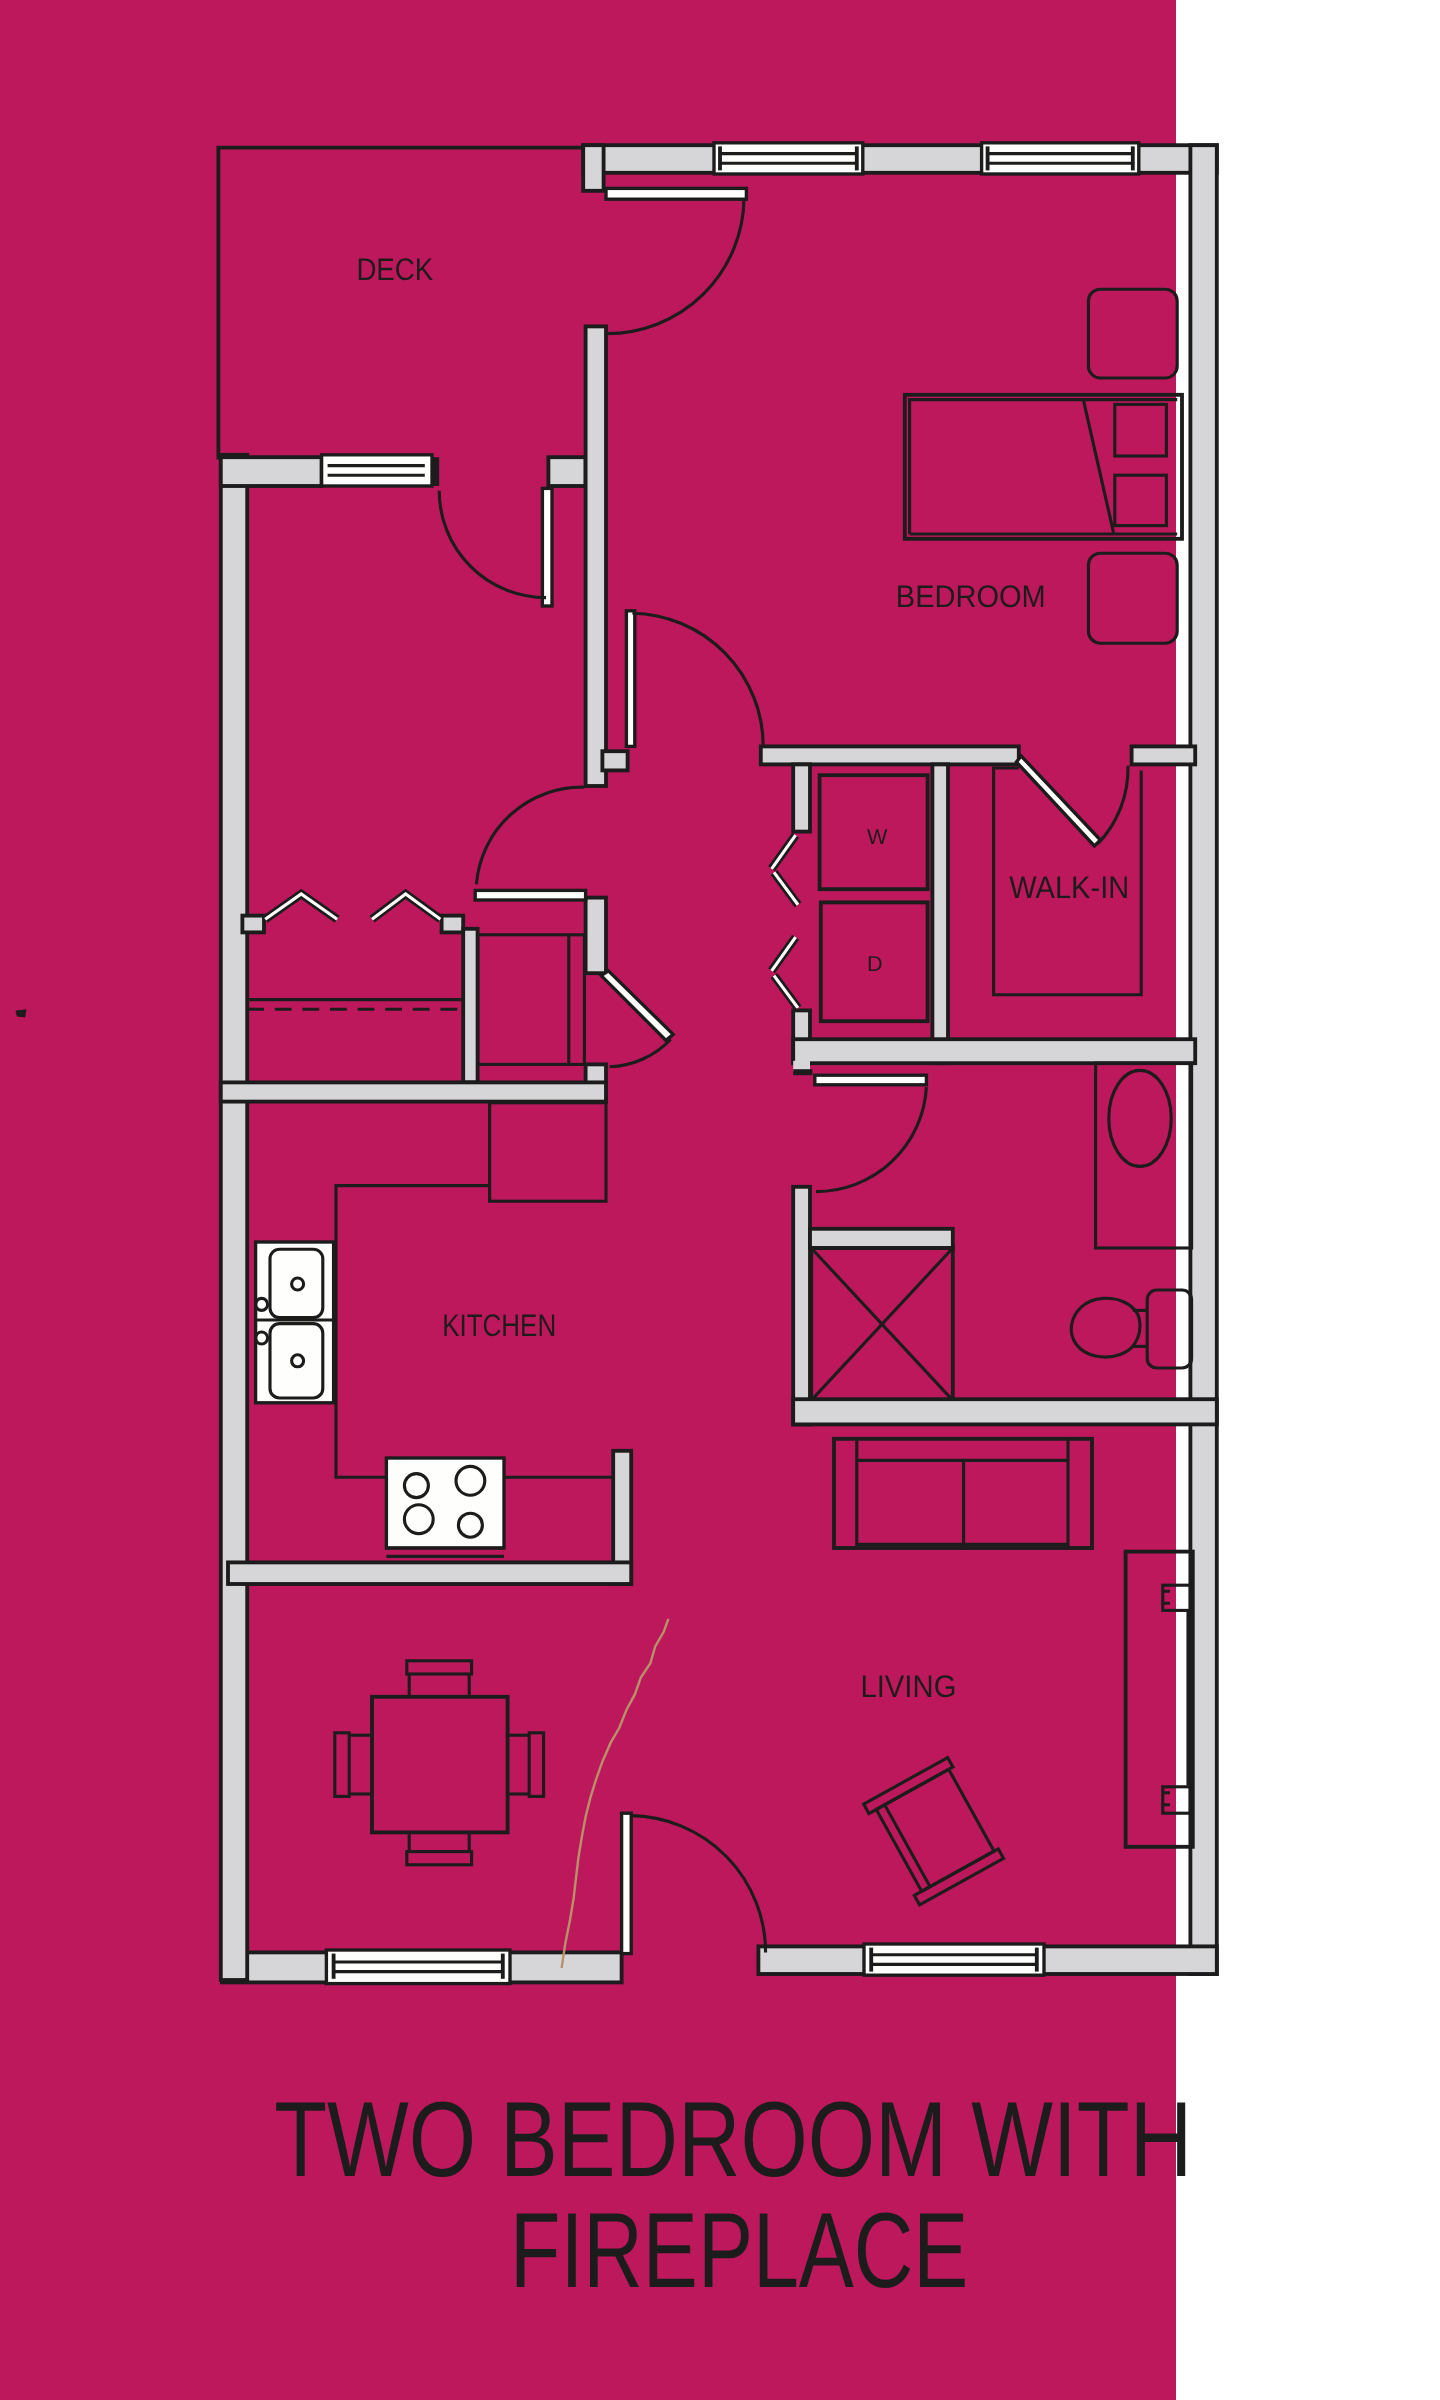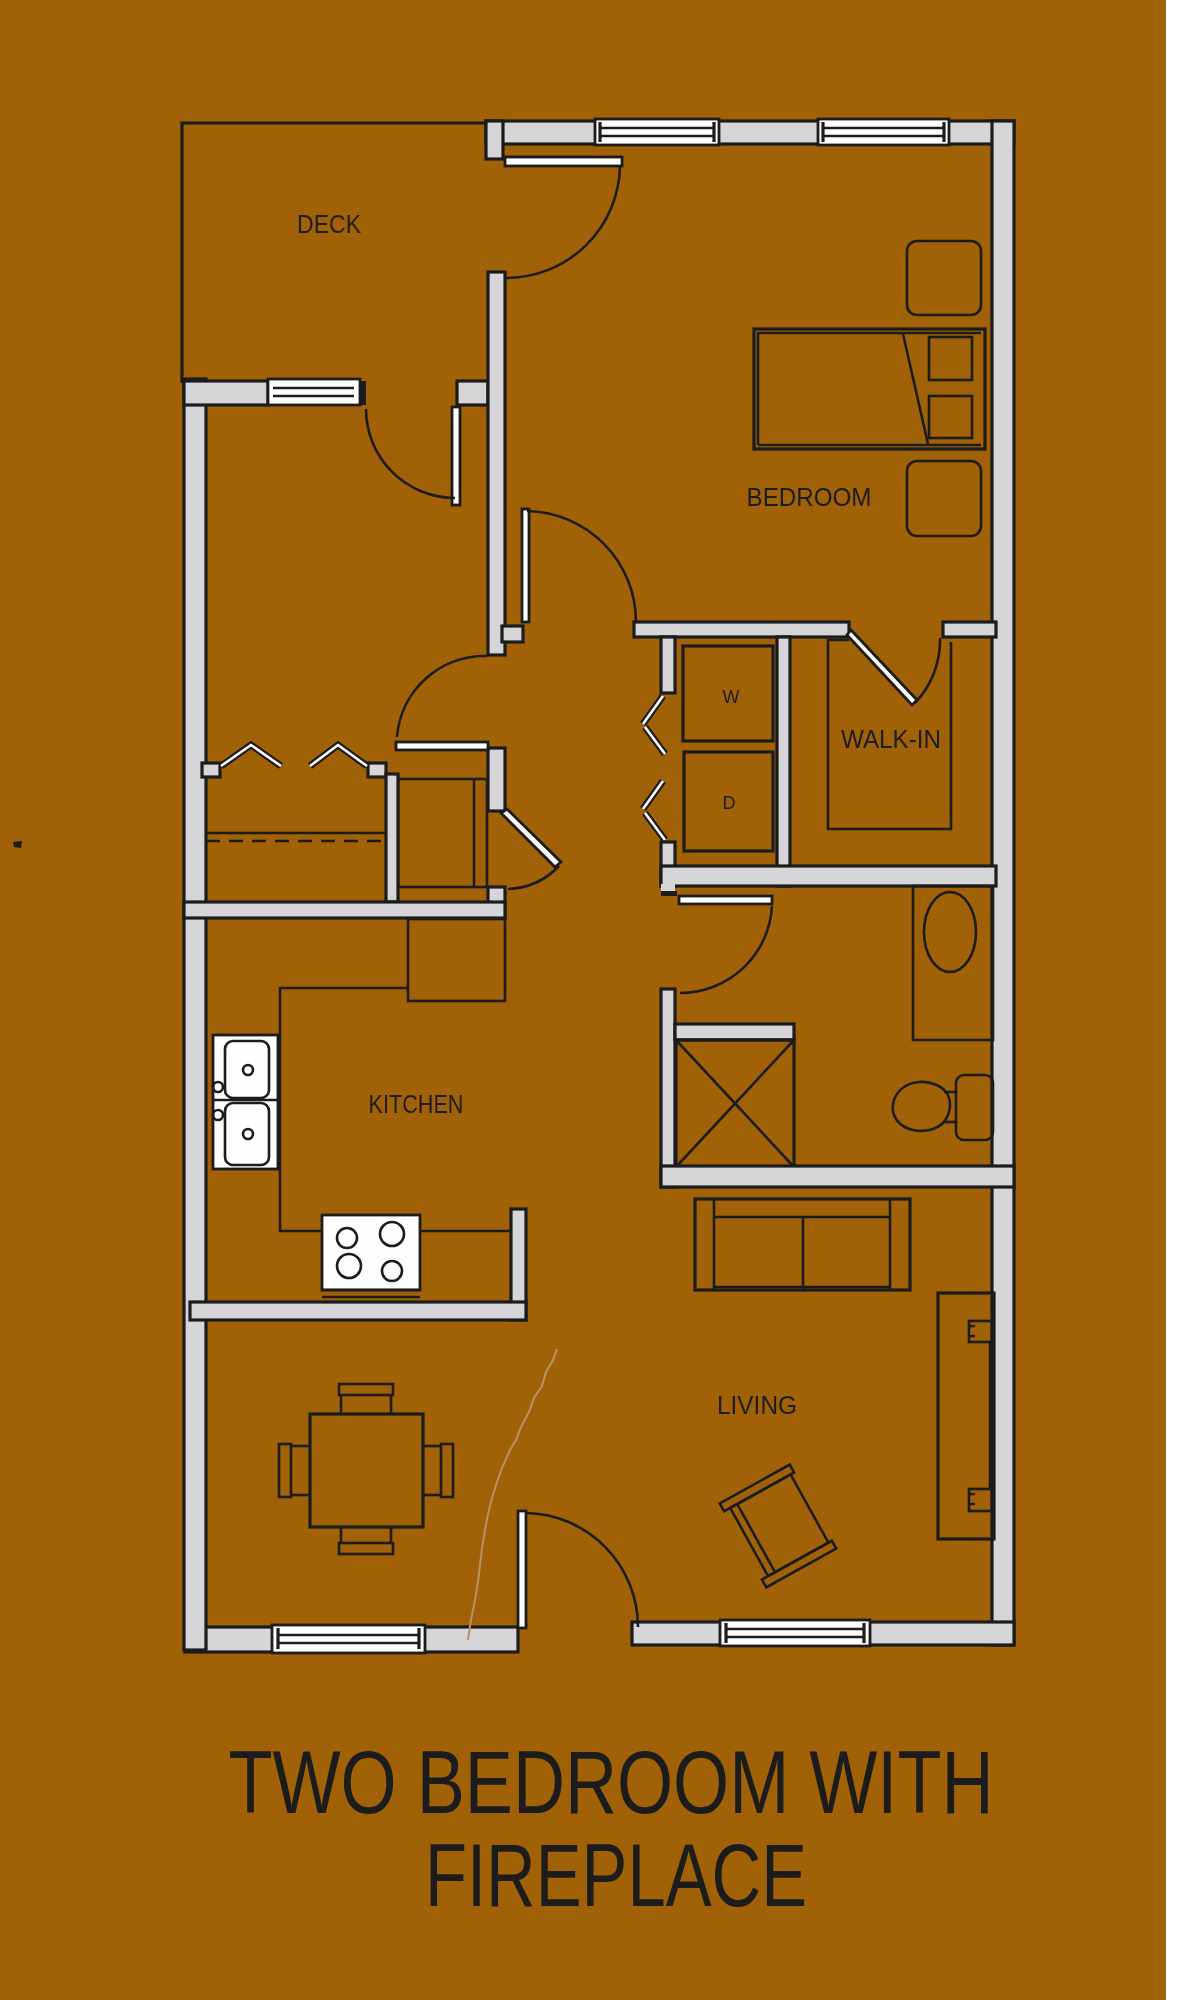--- a/index.html
+++ b/index.html
@@ -1,16 +1,16 @@
 <!DOCTYPE html>
 <html><head>
 <meta charset="utf-8">
 <style>
   html,body{margin:0;padding:0;background:#ffffff;}
-  .page{width:1166px;height:2000px;position:relative;background:#a16207;}
+  .page{width:980px;height:2000px;position:relative;background:#be185d;}
   svg{position:absolute;top:0;left:0;}
   text{font-family:"Liberation Sans", sans-serif;fill:#1c1c1c;}
 </style>
 </head>
 <body>
 <div class="page">
 <svg width="1200" height="2000" viewBox="0 0 1200 2000">
 <defs>
 <style>
  .w{fill:#d6d6d8;stroke:#1c1c1c;stroke-width:3.2;}

